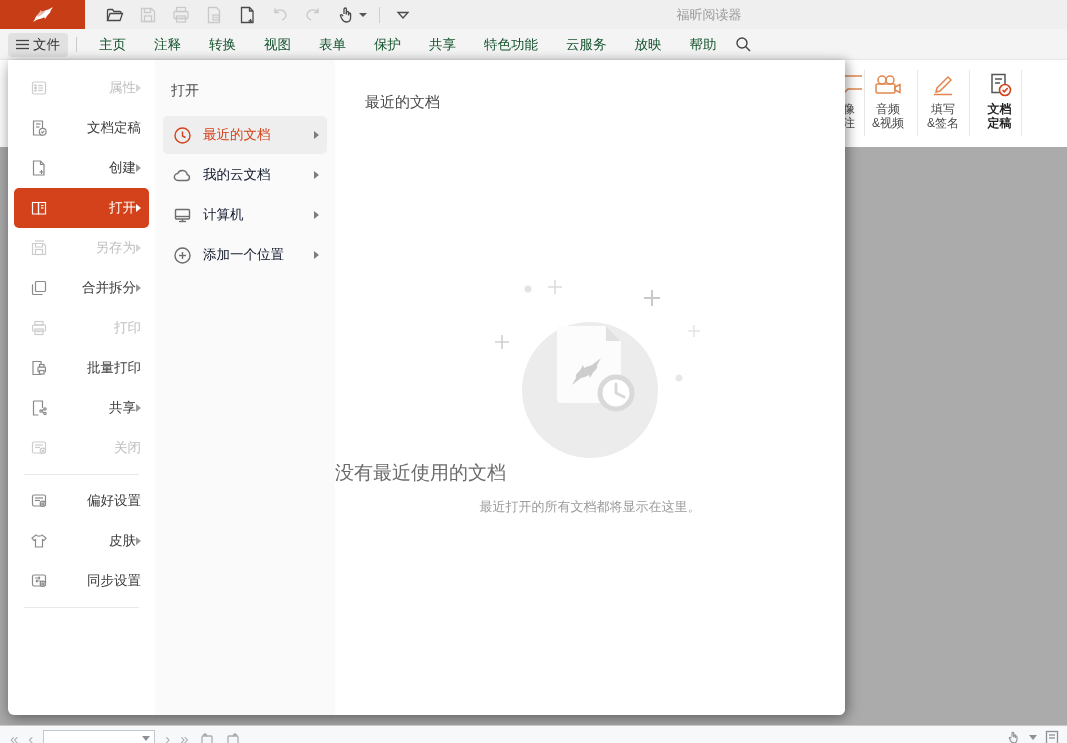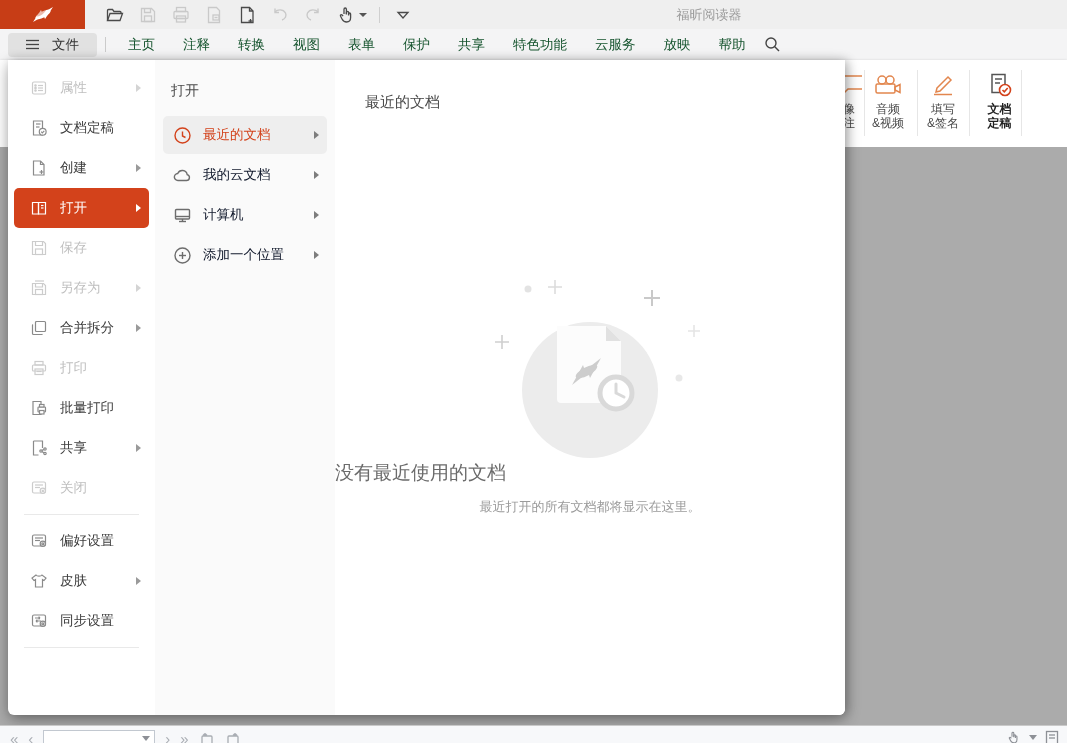--- a/index.html
+++ b/index.html
@@ -10,21 +10,21 @@
   
   .titlebar { position:absolute; left:0; top:0; width:1067px; height:29px; background:#efefef;padding-left:29px; }
   .logo-block { position:absolute; left:0; top:0; width:85px; height:29px; background:#c73d16; display:flex; align-items:center; justify-content:center; cursor:pointer; }
   .qat { position:absolute; left:98px; top:0; height:29px; display:flex; align-items:center; }
   .qat-btn { width:33px; height:26px; display:flex; align-items:center; justify-content:center; cursor:pointer; }
   .qat-sep { width:1px; height:16px; background:#cfcfcf; margin:0 6px; }
   .win-title { position:absolute; left:609px; top:0; width:200px; height:29px; line-height:29px; text-align:center; font-size:13px; color:#9a9a9a; }
 
   
   .menubar { position:absolute; left:0; top:29px; width:1067px; height:31px; background:#f4f4f5; display:flex; align-items:center; }
-  .file-pill { margin-left:8px; height:24px; background:#e1e1e1; border-radius:4px; display:flex; align-items:center; padding:0 18px; gap:13px; font-size:13.5px; color:#333; cursor:pointer; }
+  .file-pill { margin-left:8px; height:24px; background:#e1e1e1; border-radius:4px; display:flex; align-items:center; padding:0 8px; gap:4px; font-size:13.5px; color:#333; cursor:pointer; }
   .menu-sep { width:1px; height:15px; background:#cbcbcb; margin:0 8px; }
   .menu-tab { padding:0 14px; font-size:13.5px; color:#14532d; height:31px; line-height:31px; cursor:pointer; white-space:nowrap; }
   .menu-search { margin-left:4px; cursor:pointer; display:flex; align-items:center; }
 
   
   .ribbon { position:absolute; left:0; top:60px; width:1067px; height:87px; background:#ffffff; box-shadow:0 1px 3px rgba(0,0,0,.25); }
   .rb-sep { position:absolute; top:10px; width:1px; height:66px; background:#e6e6e6; }
   .rb-item { position:absolute; top:8px; width:52px; display:flex; flex-direction:column; align-items:center; cursor:pointer; }
   .rb-ico { height:34px; display:flex; align-items:center; justify-content:center; }
   .rb-label { font-size:12px; color:#4a4a4a; line-height:14px; text-align:center; white-space:nowrap; }
@@ -35,21 +35,21 @@
   .statusbar { position:absolute; left:0; top:725px; width:1067px; height:18px; background:#f7f8fa; border-top:1px solid #c9c9c9; }
   .sb-left { position:absolute; left:10px; top:4px; display:flex; align-items:center; gap:10px; color:#a9adb3; }
   .sb-nav { font-size:15px; line-height:15px; cursor:pointer; color:#a9adb3; }
   .sb-combo { width:112px; height:17px; background:#fff; border:1px solid #c2c8d0; display:flex; align-items:center; justify-content:flex-end; padding:0 4px; cursor:pointer; }
   .sb-caret { width:0; height:0; border-left:4px solid transparent; border-right:4px solid transparent; border-top:5px solid #8d9096; }
   .sb-right { position:absolute; right:8px; top:4px; display:flex; align-items:center; gap:8px; }
 
   
   .overlay { position:absolute; left:8px; top:60px; width:837px; height:655px; background:#ffffff; border-radius:0 0 6px 6px; box-shadow:0 5px 16px rgba(0,0,0,.32), 3px 0 10px rgba(0,0,0,.18); display:flex; }
   .fm-col { width:147px; padding-top:8px; position:relative; }
-  .fm-item { height:40px; margin:0 6px; display:flex; align-items:center; padding:0 8px 0 16px; border-radius:5px; cursor:pointer; color:#3c3c3c; }
+  .fm-item { height:40px; margin:0 6px; display:flex; align-items:center; padding:0 8px 0 16px; border-radius:5px; cursor:pointer; color:#3c3c3c;text-align:right; }
   .fm-item .fm-ico { width:18px; height:18px; margin-right:12px; color:#8a8a8a; flex:none; }
   .fm-item .fm-label { font-size:13.5px; flex:1; white-space:nowrap; }
   .fm-arrow { width:0; height:0; border-top:4px solid transparent; border-bottom:4px solid transparent; border-left:5px solid #9a9a9a; }
   .fm-item.disabled { color:#bfbfbf; cursor:default; }
   .fm-item.disabled .fm-ico { color:#cccccc; }
   .fm-item.disabled .fm-arrow { border-left-color:#d4d4d4; }
   .fm-item.selected { background:#d3421b; color:#ffffff; }
   .fm-item.selected .fm-ico { color:#ffffff; }
   .fm-item.selected .fm-arrow { border-left-color:#ffffff; }
   .fm-divider { height:1px; background:#e9e9e9; margin:6px 16px; }
@@ -282,30 +282,20 @@
       <span class="fm-ico">
           <svg viewBox="0 0 18 18" fill="none" stroke="currentColor" stroke-width="1.2" width="18" height="18">
             <path d="M2.5 3.5h6v11.5h-6z"></path>
             <path d="M8.5 3.5h7v11.5h-7z"></path>
             <line x1="11" y1="6.5" x2="13.5" y2="6.5"></line>
             <line x1="11" y1="9" x2="13.5" y2="9"></line>
           </svg>
         </span>
       <span class="fm-label">打开</span>
       <span class="fm-arrow"></span>
-    </div>
-    <div class="fm-item disabled">
-      <span class="fm-ico">
-          <svg viewBox="0 0 18 18" fill="none" stroke="currentColor" stroke-width="1.2" width="18" height="18">
-            <path d="M2.5 2.5h11l2 2v11h-13z"></path>
-            <path d="M5.5 2.5v4h7v-4"></path>
-            <rect x="5.5" y="10" width="7" height="5.5"></rect>
-          </svg>
-        </span>
-      <span class="fm-label">保存</span>
     </div>
     <div class="fm-item disabled">
       <span class="fm-ico">
           <svg viewBox="0 0 18 18" fill="none" stroke="currentColor" stroke-width="1.2" width="18" height="18">
             <path d="M2.5 4.5h11l2 2v9h-13z"></path>
             <path d="M5.5 4.5v3.5h7V4.5"></path>
             <rect x="5.5" y="10.5" width="7" height="5"></rect>
             <path d="M5 2h9"></path>
           </svg>
         </span>

